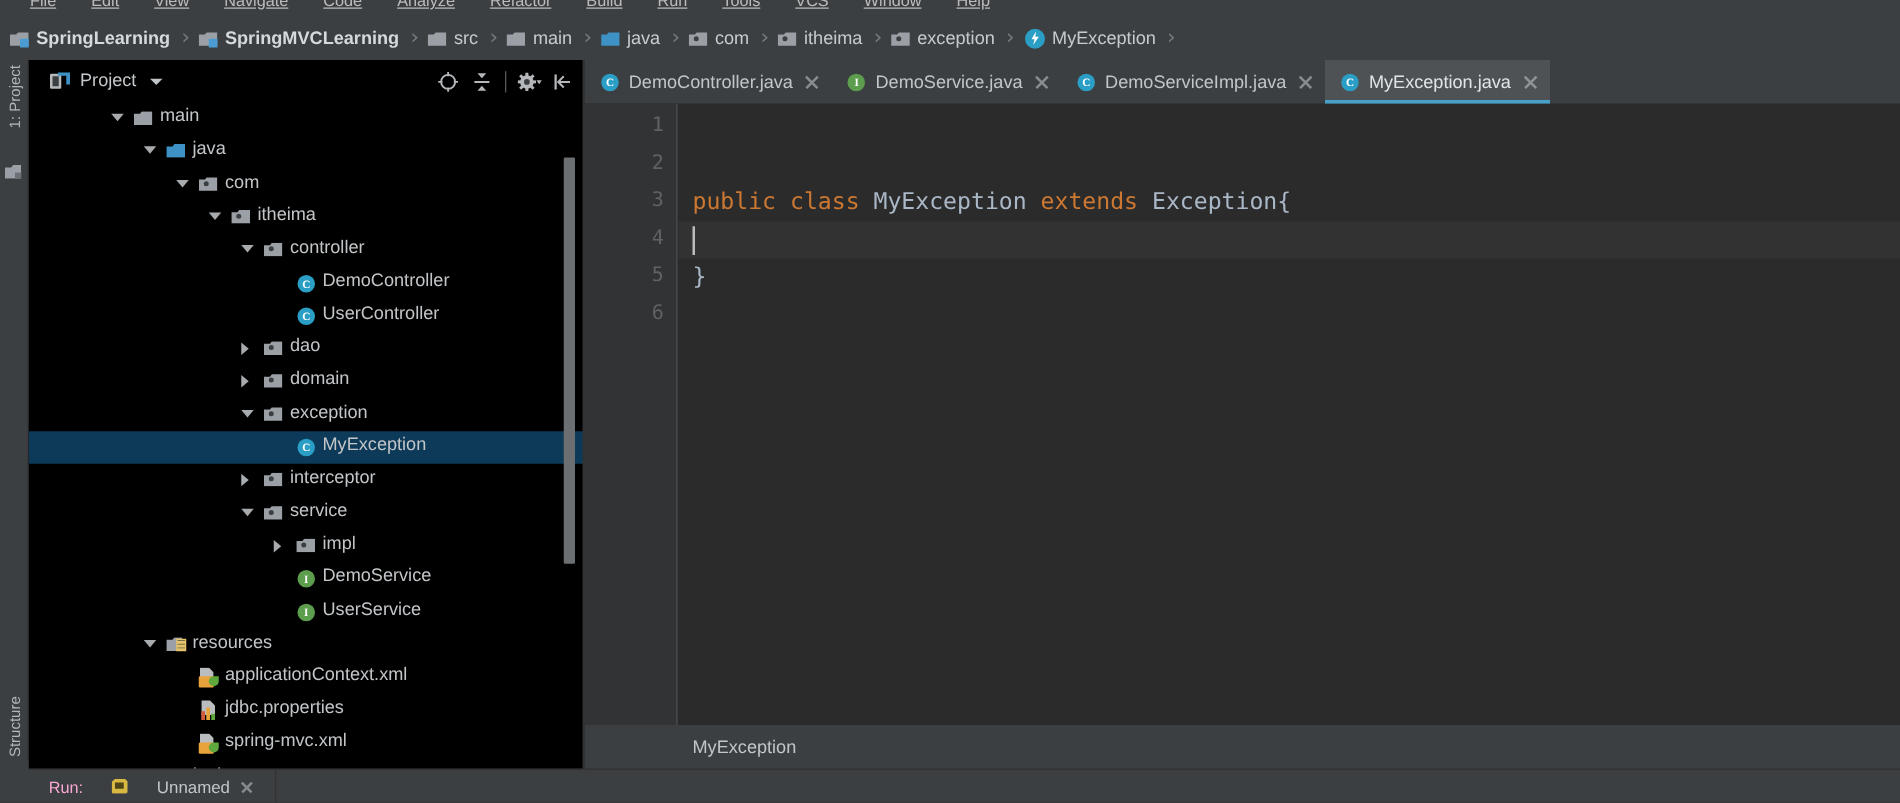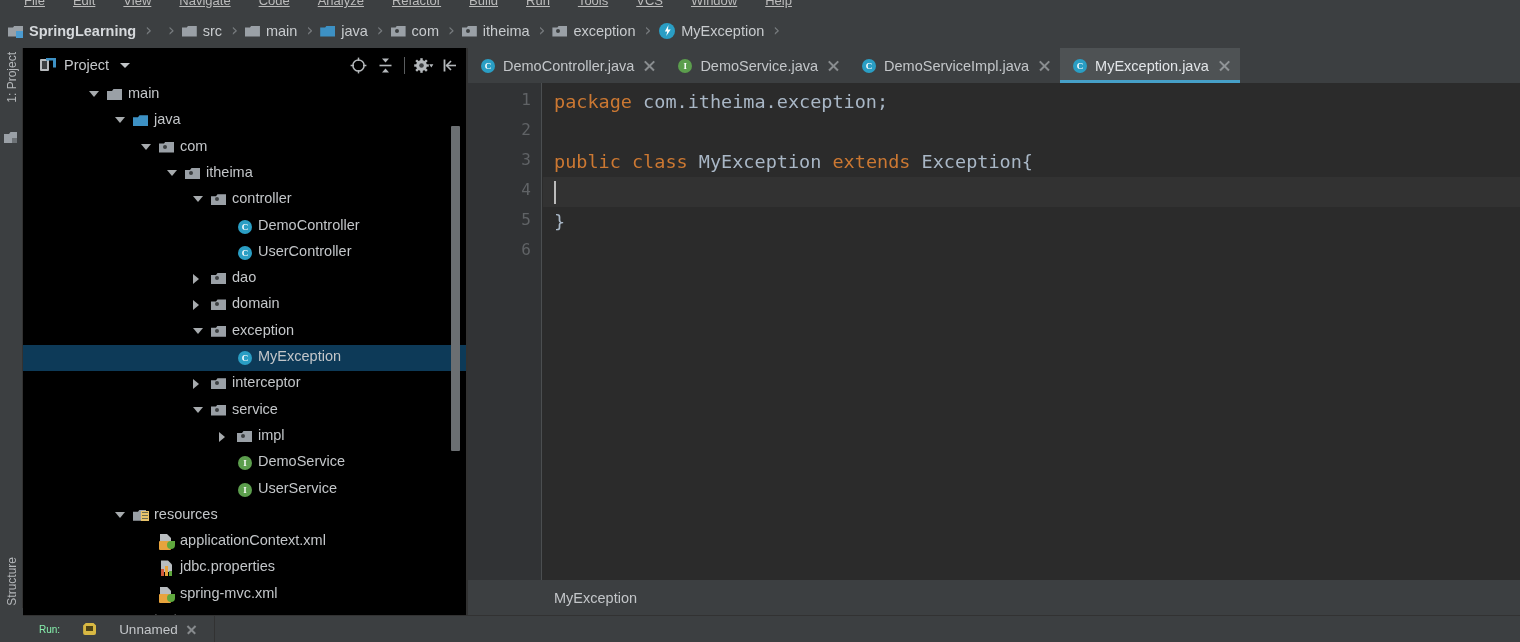--- a/index.html
+++ b/index.html
@@ -314,21 +314,21 @@
     font-size: 17px; color: #d8dbde; white-space: nowrap;
     font-family: "DejaVu Sans", sans-serif;
   }
 
   
   .bottombar {
     position: absolute; left: 23px; bottom: 0; width: 1497px; height: 27px;
     background: #3c3f41; border-top: 1px solid #323232;
     display: flex; align-items: center; overflow: hidden;
   }
-  .run-label { font-size: 10px; color: #86efac; margin-left: 16px; }
+  .run-label { font-size: 13px; color: #f9a8d4; margin-left: 16px; }
   .run-ic {
     margin-left: 22px; width: 16px; height: 16px; position: relative;
   }
   .run-ic .sp {
     position: absolute; left: 1px; top: 2px; width: 13px; height: 12px;
     background: #d8b843; border-radius: 2px;
     clip-path: polygon(0 20%, 20% 0, 80% 0, 100% 20%, 100% 100%, 0 100%);
   }
   .run-ic .sp2 {
     position: absolute; left: 4px; top: 5px; width: 7px; height: 5px;
@@ -371,20 +371,27 @@
 
   <div class="navbar" id="breadcrumb">
       <div class="crumb">
         <span class="ic ic-module">
           <span class="body"></span>
           <span class="sq"></span>
         </span>
         <span class="crumb-label bold">SpringLearning</span>
       </div>
       <span class="crumb-sep">›</span>
+      <div class="crumb">
+        <span class="ic ic-module">
+          <span class="body"></span>
+          <span class="sq"></span>
+        </span>
+        <span class="crumb-label bold">SpringMVCLearning</span>
+      </div>
       <span class="crumb-sep">›</span>
       <div class="crumb">
         <span class="ic ic-folder">
           <span class="body"></span>
         </span>
         <span class="crumb-label">src</span>
       </div>
       <span class="crumb-sep">›</span>
       <div class="crumb">
         <span class="ic ic-folder">
@@ -700,21 +707,20 @@
       <div class="gutter" id="gutter">
           <div class="lnum" style="top: 7px;">1</div>
           <div class="lnum" style="top: 37px;">2</div>
           <div class="lnum" style="top: 67px;">3</div>
           <div class="lnum" style="top: 97px;">4</div>
           <div class="lnum" style="top: 127px;">5</div>
           <div class="lnum" style="top: 157px;">6</div>
         </div>
       <div class="code-lines" id="codelines">
           <div class="caret-row" style="top: 94px;"></div>
-          <div class="cline" style="top: 4px;"><span class="kw">package</span><span> com.itheima.exception;</span></div>
           <div class="cline" style="top: 34px;"></div>
           <div class="cline" style="top: 64px;"><span class="kw">public</span><span> </span><span class="kw">class</span><span> MyException </span><span class="kw">extends</span><span> Exception{</span></div>
           <div class="cline" style="top: 94px;"></div>
           <div class="cline" style="top: 124px;"><span>}</span></div>
           <div class="cline" style="top: 154px;"></div>
           <div class="caret" style="top: 98px; left: 11px;"></div>
         </div>
     </div>
 
     <div class="editor-status">

